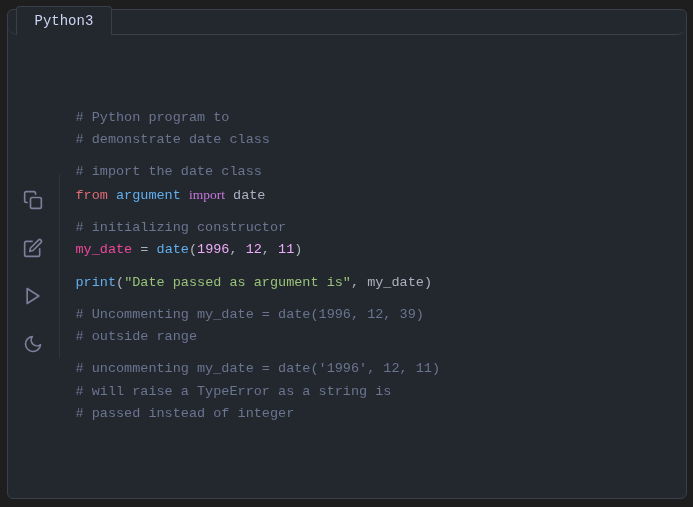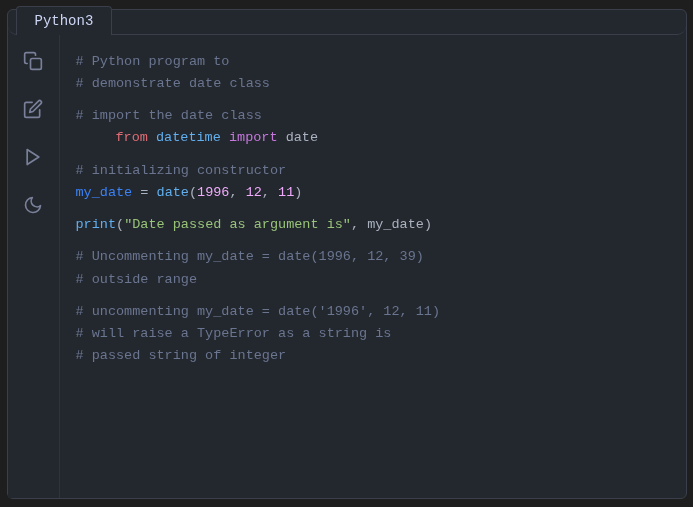--- a/index.html
+++ b/index.html
@@ -44,20 +44,21 @@
       padding: 6px 18px;
       border-radius: 4px 4px 0 0;
       margin-left: 8px;
       margin-bottom: -1px;
     }
 
     .main-content {
       display: flex;
       flex: 1;
       overflow: hidden;
+      align-items: center;
     }
 
     .sidebar {
       width: 52px;
       background: #23272e;
       display: flex;
       flex-direction: column;
       align-items: center;
       padding-top: 12px;
       gap: 20px;
@@ -84,24 +85,24 @@
       font-size: 13.5px;
       line-height: 1.65;
     }
 
     .code-line {
       display: block;
       white-space: pre;
     }
 
     .comment { color: #6a7590; }
-    .keyword-from { color: #e06c75; margin-left: 40px; }
-    .keyword-import { color: #c678dd; }
+    .keyword-from { color: #e06c75; }
+    .keyword-import { color: #c678dd; font-family: Liberation Serif, serif; }
     .module { color: #61afef; }
-    .variable { color: #3b82f6; }
+    .variable { color: #ec4899; }
     .number { color: #f0abfc; }
     .string { color: #98c379; }
     .func { color: #61afef; }
     .plain { color: #abb2bf; }
 
     .spacer { display: block; height: 10px; }
   </style>
 </head>
 <body>
 
@@ -132,28 +133,28 @@
         <svg width="20" height="20" viewBox="0 0 24 24" fill="none" stroke="#7a8099" stroke-width="2" stroke-linecap="round" stroke-linejoin="round">
           <path d="M21 12.79A9 9 0 1 1 11.21 3 7 7 0 0 0 21 12.79z"></path>
         </svg>
       </div>
     </div>
     <div class="code-area">
       <span class="code-line comment"># Python program to</span>
       <span class="code-line comment"># demonstrate date class</span>
       <span class="spacer"></span>
       <span class="code-line comment"># import the date class</span>
-      <span class="code-line"><span class="keyword-from">from</span><span class="plain"> </span><span class="module">datetime</span><span class="plain"> </span><span class="keyword-import">import</span><span class="plain"> date</span></span>
+      <span class="code-line"><span class="keyword-from">from</span><span class="plain"> </span><span class="module">argument</span><span class="plain"> </span><span class="keyword-import">import</span><span class="plain"> date</span></span>
       <span class="spacer"></span>
       <span class="code-line comment"># initializing constructor</span>
       <span class="code-line"><span class="variable">my_date</span><span class="plain"> = </span><span class="func">date</span><span class="plain">(</span><span class="number">1996</span><span class="plain">, </span><span class="number">12</span><span class="plain">, </span><span class="number">11</span><span class="plain">)</span></span>
       <span class="spacer"></span>
       <span class="code-line"><span class="func">print</span><span class="plain">(</span><span class="string">"Date passed as argument is"</span><span class="plain">, my_date)</span></span>
       <span class="spacer"></span>
       <span class="code-line comment"># Uncommenting my_date = date(1996, 12, 39)</span>
       <span class="code-line comment"># outside range</span>
       <span class="spacer"></span>
       <span class="code-line comment"># uncommenting my_date = date('1996', 12, 11)</span>
       <span class="code-line comment"># will raise a TypeError as a string is</span>
-      <span class="code-line comment"># passed string of integer</span>
+      <span class="code-line comment"># passed instead of integer</span>
     </div>
   </div>
 </div>
 
 </body></html>

